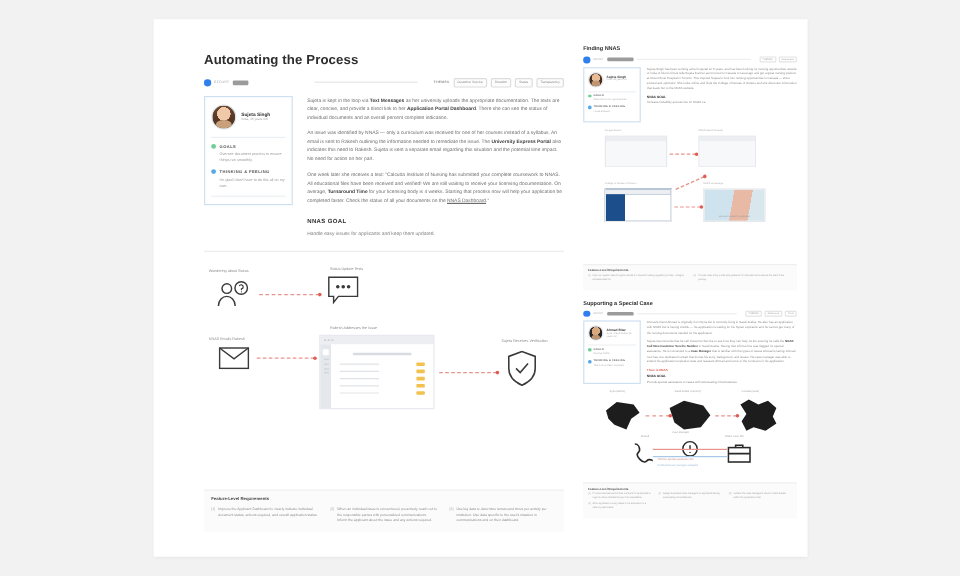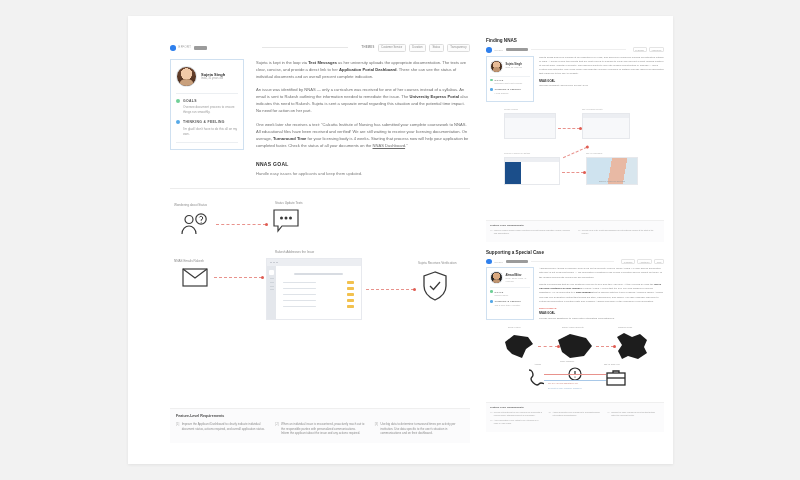--- a/index.html
+++ b/index.html
@@ -200,20 +200,21 @@
   .rp-req-n { font-size: 2px; color: #b8b8b8; flex: none; }
   .rp-req-x { font-size: 2px; color: #a3a3a3; line-height: 1.45; }
 </style>
 </head>
 <body>
 
 <div class="page">
 
   <div class="left-col">
 
+    <div class="page-title">Automating the Process</div>
 
     <div class="meta-row">
       <div class="effort-block">
         <span class="dot-blue"></span>
         <span class="effort-label">EFFORT</span>
         <span class="effort-pill"></span>
       </div>
       <div class="meta-rule"></div>
       <div class="tags">
         <span class="tags-label">THEMES</span>

